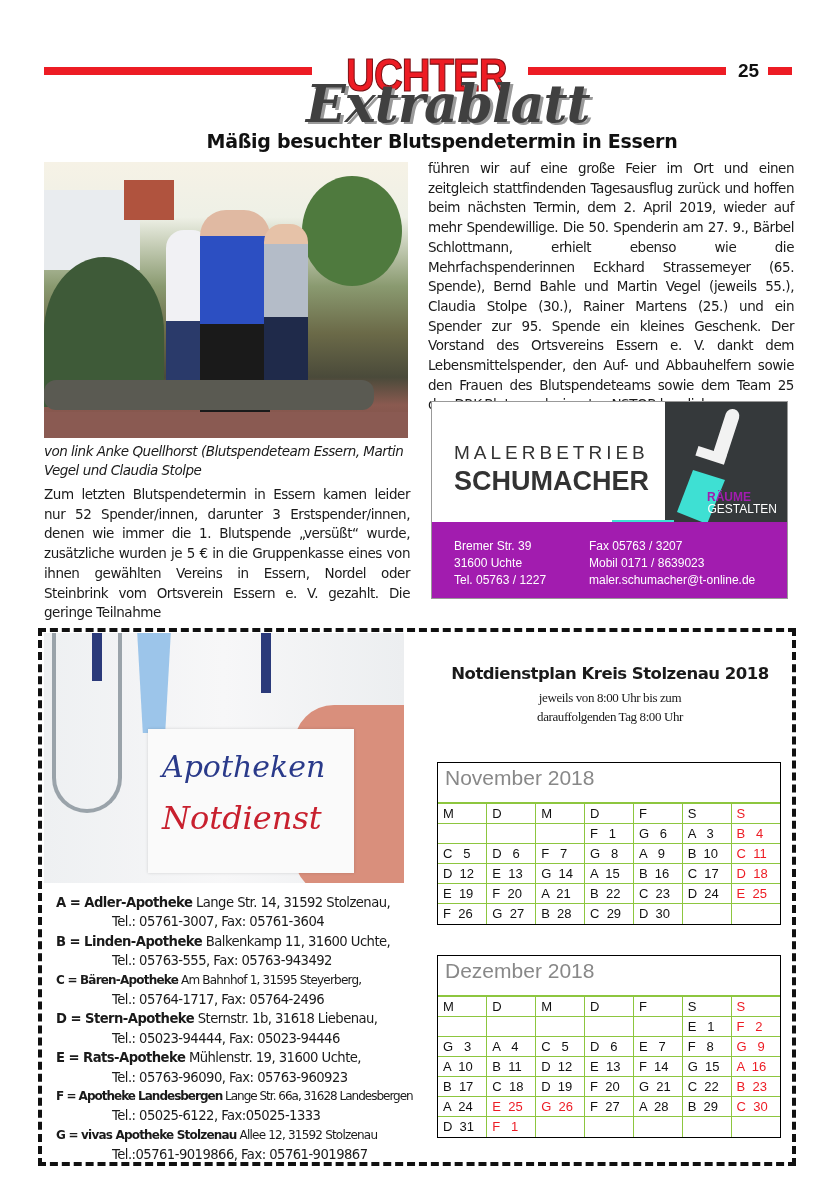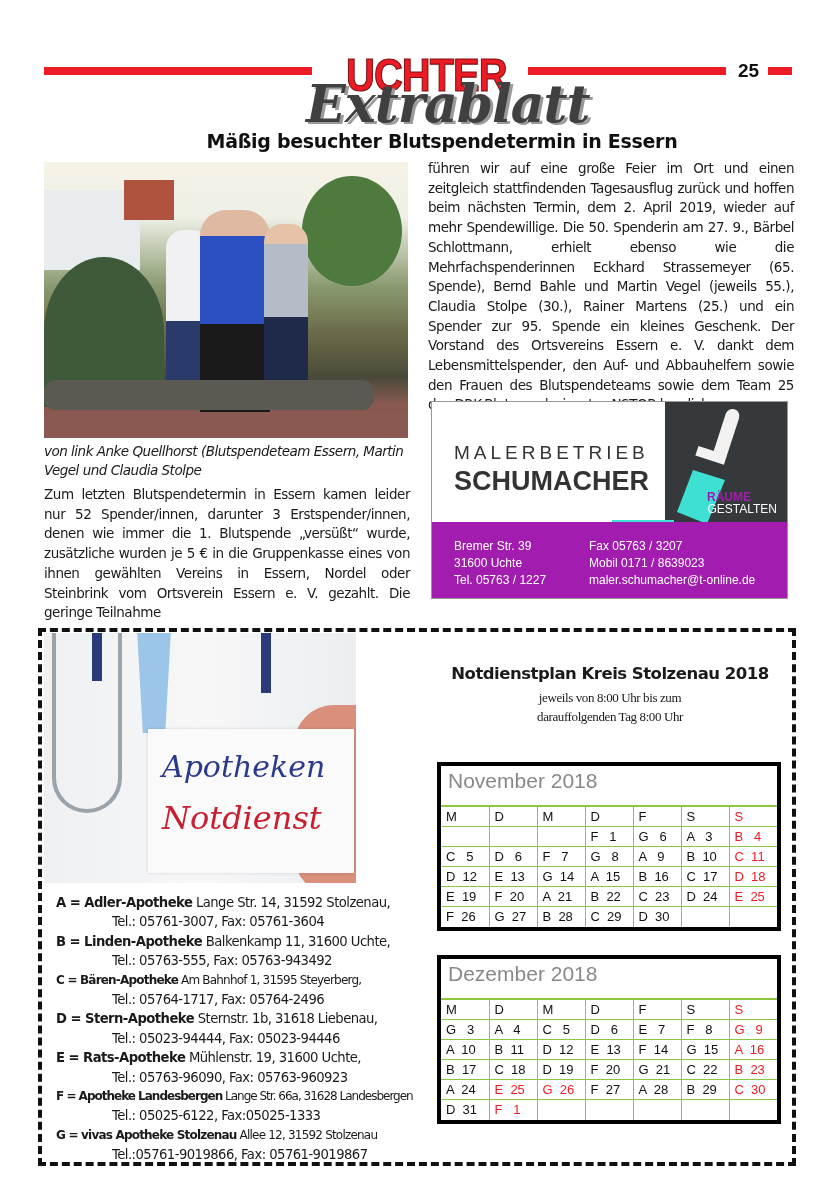--- a/index.html
+++ b/index.html
@@ -19,35 +19,35 @@
   .ad-dark { position: absolute; right: 0; top: 0; width: 122px; height: 122px; background: #35393b; }
   .ad-teal { position: absolute; left: 0; bottom: 0; width: 100%; height: 76px; background: #a21caf; }
   .ad-l1 { position: absolute; left: 22px; top: 40px; font-size: 19px; letter-spacing: 4px; color: #333; }
   .ad-l2 { position: absolute; left: 22px; top: 64px; font-size: 27px; font-weight: bold; color: #333; letter-spacing: 0px; }
   .ad-l3 { position: absolute; left: 22px; top: 117px; font-size: 17px; color: #3ee0d3; }
   .ad-line { position: absolute; left: 180px; top: 118px; width: 62px; height: 2px; background: #3ee0d3; }
   .ad-r1 { position: absolute; right: 14px; top: 88px; font-size: 12px; font-weight: bold; color: #a21caf; width: 66px; }
   .ad-r2 { position: absolute; right: 10px; top: 100px; font-size: 12px; color: #fff; }
   .ad-addr { position: absolute; font-size: 12px; color: #fff; line-height: 17px; }
   .coupon { position: absolute; left: 38px; top: 628px; width: 758px; height: 538px; border: 4px dashed #111; }
-  .apo-img { position: absolute; left: 44px; top: 633px; width: 312px; height: 250px; overflow: hidden; background: linear-gradient(90deg, #eef0f2 0%, #f7f7f8 50%, #eceef0 100%); }
+  .apo-img { position: absolute; left: 44px; top: 633px; width: 360px; height: 250px; overflow: hidden; background: linear-gradient(90deg, #eef0f2 0%, #f7f7f8 50%, #eceef0 100%); }
   .apo-card { position: absolute; left: 104px; top: 96px; width: 206px; height: 144px; background: #fafafa; box-shadow: 0 0 3px rgba(0,0,0,0.15); }
   .apo-t1 { position: absolute; left: 14px; top: 20px; font-family: "DejaVu Serif", serif; font-style: italic; font-size: 30px; color: #2a3a8a; }
   .apo-t2 { position: absolute; left: 14px; top: 70px; font-family: "DejaVu Serif", serif; font-style: italic; font-size: 32px; color: #c8202e; }
   .apo-hand { position: absolute; left: 250px; top: 72px; width: 130px; height: 190px; background: #d98f7c; border-radius: 40px 10px 10px 40px; }
   .apo-tie { position: absolute; left: 82px; top: 0; width: 56px; height: 100px; background: #9cc5ea; clip-path: polygon(20% 0, 80% 0, 70% 100%, 30% 100%); }
   .apo-steth1 { position: absolute; left: 8px; top: 0; width: 70px; height: 180px; border: 4px solid #9aa3aa; border-top: none; border-radius: 0 0 40px 40px; }
   .apo-steth2 { position: absolute; left: 48px; top: 0; width: 10px; height: 48px; background: #2b3a7a; }
   .apo-steth3 { position: absolute; left: 217px; top: 0; width: 10px; height: 60px; background: #2b3a7a; }
   .pharm-list { position: absolute; left: 56px; top: 893px; width: 360px; font-family: "DejaVu Sans", sans-serif; font-size: 13.2px; line-height: 19.4px; letter-spacing: -0.55px; }
   .pharm-list .indent { padding-left: 56px; }
   .pharm-list .small { font-size: 12px; letter-spacing: -0.8px; }
   .notd-title { position: absolute; left: 430px; width: 360px; top: 664px; text-align: center; font-weight: bold; font-size: 16.5px; font-family: "DejaVu Sans", sans-serif; letter-spacing: -0.5px; }
   .notd-sub { position: absolute; left: 430px; width: 360px; top: 688px; text-align: center; font-size: 13px; line-height: 19px; font-family: Liberation Serif, serif; letter-spacing: -0.4px; }
-  .cal { position: absolute; left: 437px; width: 344px; border: 4px solid #000000; font-family: "Liberation Sans", sans-serif; }
+  .cal { position: absolute; left: 437px; width: 344px; border: 1px solid #000000; font-family: "Liberation Sans", sans-serif; }
   .cal-title { height: 40px; font-size: 21px; color: #888; padding: 3px 0 0 7px; border-bottom: 1px solid #8dc63f; }
   .cal table { width: 100%; border-collapse: collapse; table-layout: fixed; }
   .cal td { border: 1px solid #8dc63f; height: 20px; font-size: 13px; padding: 0 5px; white-space: pre; color: #111; }
   .cal tr td:first-child { border-left: none; }
   .cal tr td:last-child { border-right: none; }
   .cal tr:last-child td { border-bottom: none; }
   .cal td.red { color: #ed1c24; }
 </style>
 </head>
 <body>
@@ -212,20 +212,29 @@
         <tr>
           <td>M</td>
           <td>D</td>
           <td>M</td>
           <td>D</td>
           <td>F</td>
           <td>S</td>
           <td class="red">S</td>
         </tr>
         <tr>
+          <td></td>
+          <td></td>
+          <td></td>
+          <td></td>
+          <td></td>
+          <td>E   1</td>
+          <td class="red">F   2</td>
+        </tr>
+        <tr>
           <td>G   3</td>
           <td>A   4</td>
           <td>C   5</td>
           <td>D   6</td>
           <td>E   7</td>
           <td>F   8</td>
           <td class="red">G   9</td>
         </tr>
         <tr>
           <td>A  10</td>

